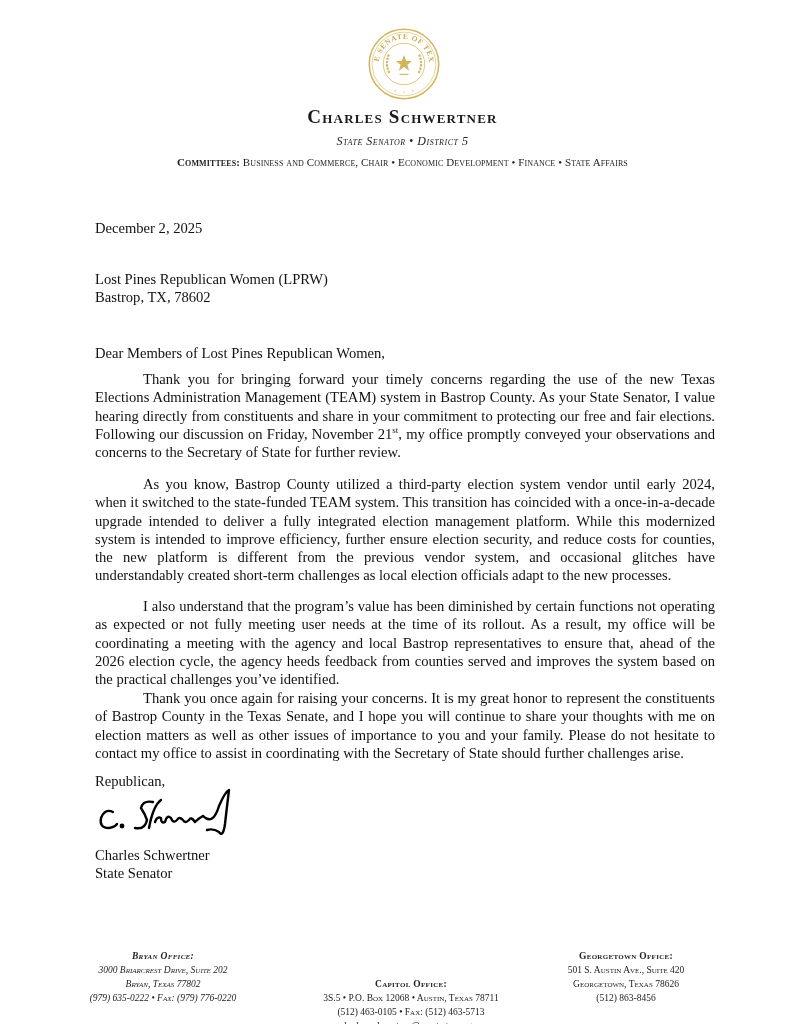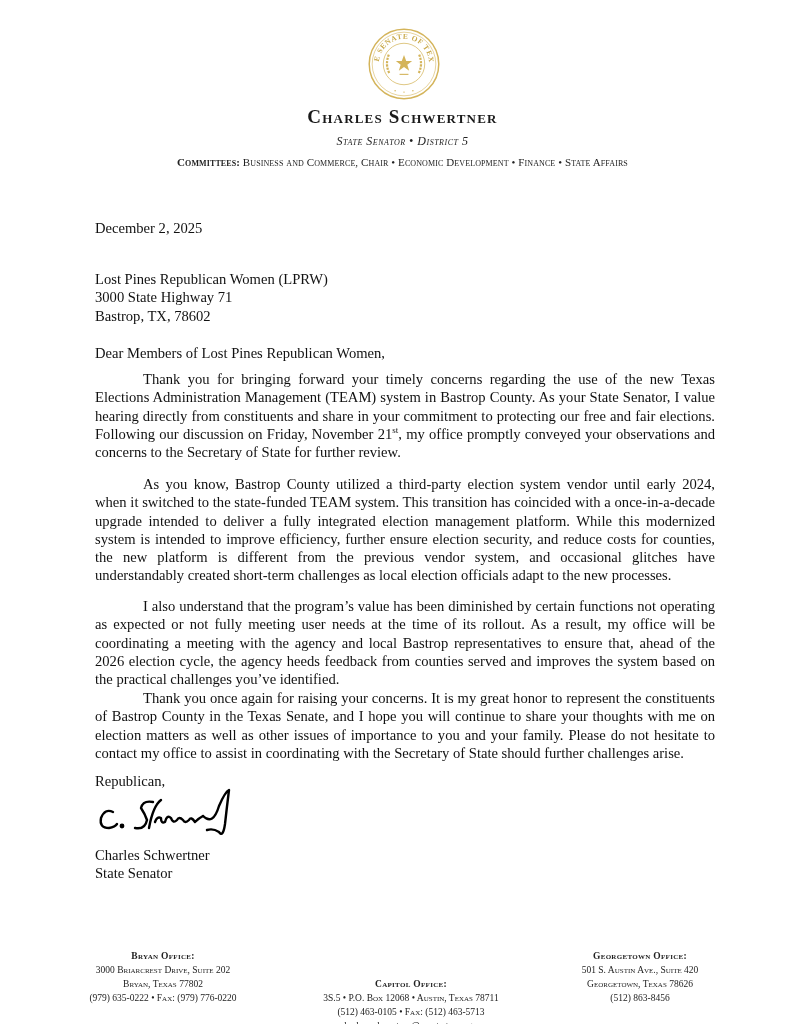--- a/index.html
+++ b/index.html
@@ -24,23 +24,23 @@
   .p4 { top: 689px; }
   .closing { top: 772px; }
   .sig-name { top: 846px; }
   sup { font-size: 9px; line-height: 0; }
 
   .signature { position: absolute; left: 95px; top: 786px; width: 160px; height: 60px; }
 
   .footer { position: absolute; top: 949px; width: 805px; font-family: "Liberation Serif", serif; font-size: 9.5px; line-height: 14px; color: #222; }
   .office { position: absolute; text-align: center; font-variant: small-caps; }
   .office .head { font-weight: bold; letter-spacing: 0.3px; }
-  .office-bryan { left: 88px; width: 150px; }
+  .office-bryan { left: 88px; width: 150px; font-style: italic; }
   .office-capitol { left: 296px; width: 230px; margin-top: 28px; }
-  .office-georgetown { left: 555px; width: 170px; }
+  .office-georgetown { left: 541px; width: 170px; }
   .office .email { font-variant: normal; }
 </style>
 </head>
 <body>
 
 <svg class="seal" viewBox="0 0 100 100">
   <defs>
     <path id="sealArc" d="M 16 50 A 34 34 0 0 1 84 50"></path>
   </defs>
   <circle cx="50" cy="50" r="47" fill="none" stroke="#d4b45a" stroke-width="2"></circle>
@@ -62,21 +62,20 @@
 <div class="letterhead lh-title">State Senator • District 5</div>
 <div class="letterhead lh-committees">
   <b>Committees:</b>
   <span>Business and Commerce, Chair • Economic Development • Finance • State Affairs</span>
 </div>
 
 <div class="body-text date">December 2, 2025</div>
 
 <div class="body-text addr">
   <div>Lost Pines Republican Women (LPRW)</div>
-  <div>3000 State Highway 71</div>
   <div>Bastrop, TX, 78602</div>
 </div>
 
 <div class="body-text salutation">Dear Members of Lost Pines Republican Women,</div>
 
 <p class="body-text para p1"><span>Thank you for bringing forward your timely concerns regarding the use of the new Texas Elections Administration Management (TEAM) system in Bastrop County. As your State Senator, I value hearing directly from constituents and share in your commitment to protecting our free and fair elections. Following our discussion on Friday, November 21</span><sup>st</sup><span>, my office promptly conveyed your observations and concerns to the Secretary of State for further review.</span></p>
 <p class="body-text para p2">As you know, Bastrop County utilized a third-party election system vendor until early 2024, when it switched to the state-funded TEAM system. This transition has coincided with a once-in-a-decade upgrade intended to deliver a fully integrated election management platform. While this modernized system is intended to improve efficiency, further ensure election security, and reduce costs for counties, the new platform is different from the previous vendor system, and occasional glitches have understandably created short-term challenges as local election officials adapt to the new processes.</p>
 <p class="body-text para p3">I also understand that the program’s value has been diminished by certain functions not operating as expected or not fully meeting user needs at the time of its rollout. As a result, my office will be coordinating a meeting with the agency and local Bastrop representatives to ensure that, ahead of the 2026 election cycle, the agency heeds feedback from counties served and improves the system based on the practical challenges you’ve identified.</p>
 <p class="body-text para p4">Thank you once again for raising your concerns. It is my great honor to represent the constituents of Bastrop County in the Texas Senate, and I hope you will continue to share your thoughts with me on election matters as well as other issues of importance to you and your family. Please do not hesitate to contact my office to assist in coordinating with the Secretary of State should further challenges arise.</p>
 

